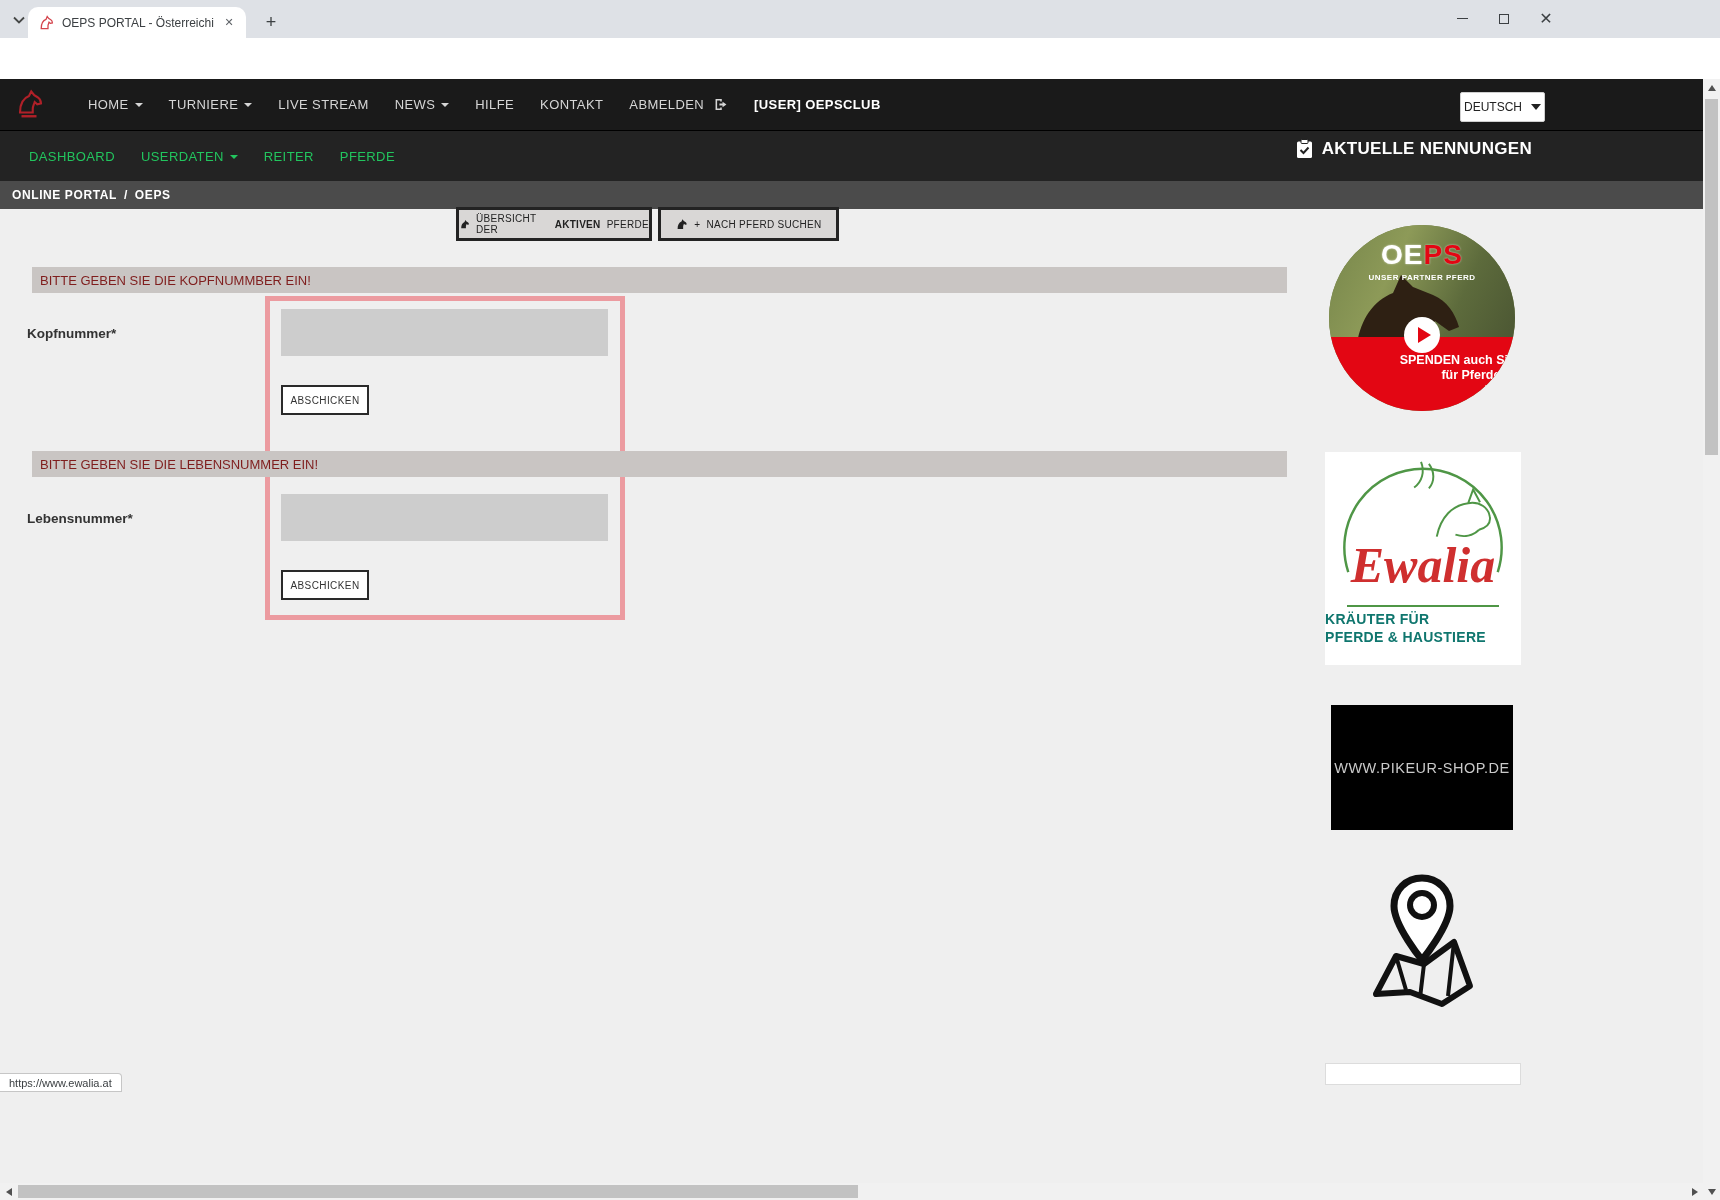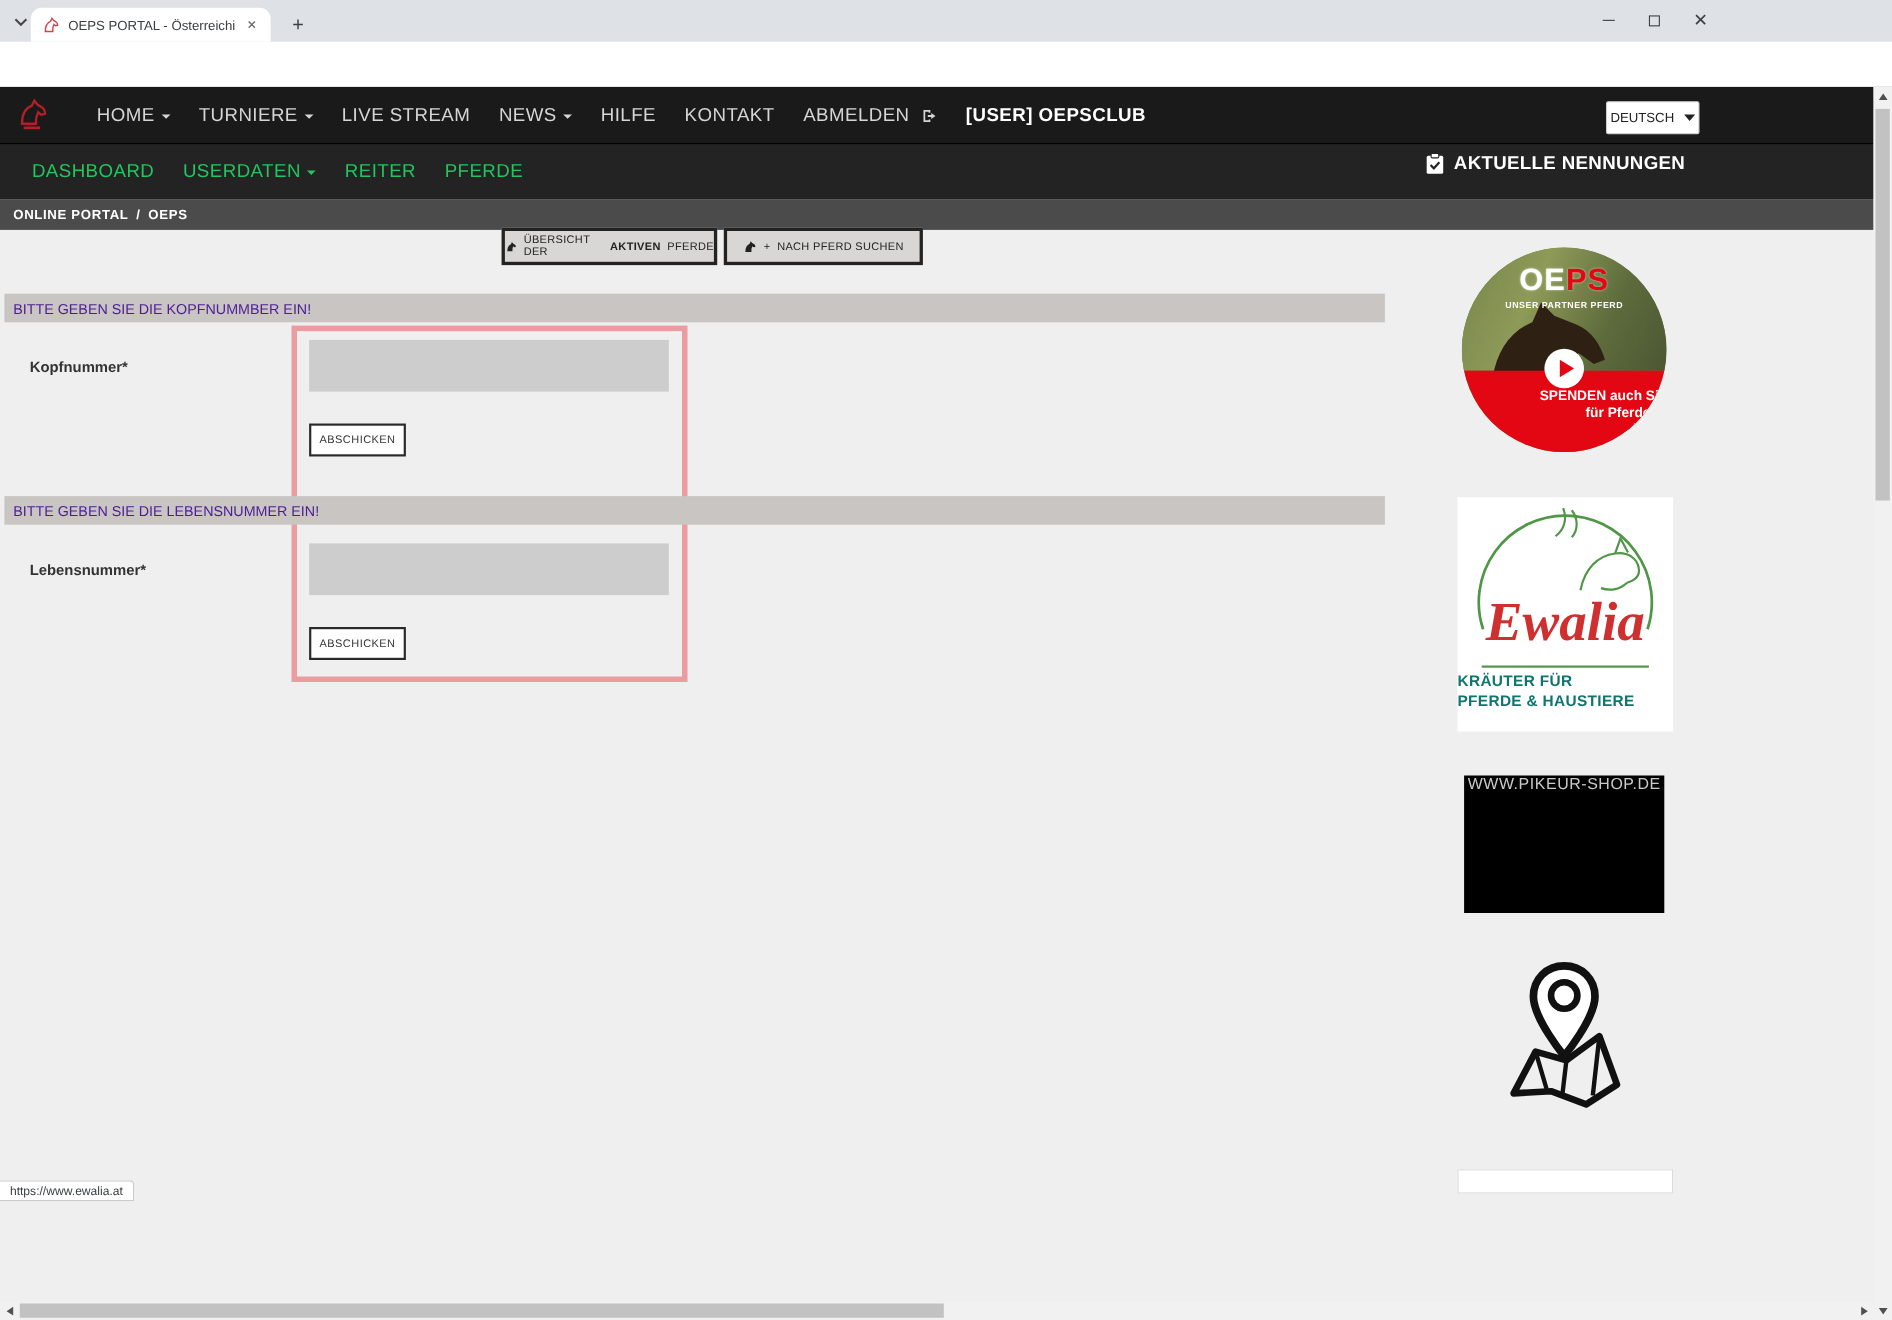--- a/index.html
+++ b/index.html
@@ -25,37 +25,37 @@
   .navbtn.disabled { color:#bdc1c6; }
   .omnibox { left:108px; top:43px; width:1347px; height:30px; background:#f1f3f4; border-radius:15px; display:flex; align-items:center; padding:0 34px 0 12px; }
   .urltext { font-size:13.5px; color:#202124; white-space:nowrap; overflow:hidden; margin-left:10px; }
   .starbtn { left:1423px; top:43px; width:28px; height:28px; display:flex; align-items:center; justify-content:center; font-size:17px; color:#5f6368; }
   .chromeiconbtn { top:43px; width:28px; height:28px; display:flex; align-items:center; justify-content:center; color:#454746; }
   .kebab { font-size:16px; letter-spacing:0; }
 
   
   .mainnav { left:0; top:79px; width:1720px; height:51px; background:#1a1a1a; display:flex; align-items:center; padding-left:14px; }
   .oeps-logo { width:30px; height:34px; margin-right:18px; }
-  .nav-item { color:#d6d6d6; font-size:17px; letter-spacing:.4px; margin-left:26px; white-space:nowrap; cursor:default; }
+  .nav-item { color:#d6d6d6; font-size:13px; letter-spacing:.4px; margin-left:26px; white-space:nowrap; cursor:default; }
   .nav-item.userlbl { color:#fff; font-weight:bold; }
   .caret { display:inline-block; width:0; height:0; border-left:4px solid transparent; border-right:4px solid transparent; border-top:4px solid currentColor; margin-left:6px; vertical-align:2px; }
   .lang-btn { left:1460px; top:92px; width:85px; height:30px; background:#fff; border:1px solid #cfcfcf; border-radius:2px; display:flex; align-items:center; justify-content:center; gap:9px; font-size:12px; color:#222; }
   .lang-caret { display:inline-block; width:0; height:0; border-left:5px solid transparent; border-right:5px solid transparent; border-top:6px solid #222; }
   .subnav { left:0; top:130px; width:1720px; height:51px; background:#232323; border-top:1px solid #000; display:flex; align-items:center; padding-left:29px; }
   .subnav .nav-item { margin-left:0; margin-right:26px; color:#22c55e; }
   .nennungen { right:188px; top:139px; display:flex; align-items:center; gap:9px; color:#fff; font-size:17px; font-weight:600; letter-spacing:.3px; }
   .breadcrumb { left:0; top:181px; width:1720px; height:28px; background:#4b4b4b; display:flex; align-items:center; gap:7px; padding-left:12px; color:#fff; font-size:12px; font-weight:bold; letter-spacing:.6px; }
 
   
   .actbtn { top:207px; height:34px; background:#d9d7d6; border:3px solid #232323; display:flex; align-items:center; justify-content:center; gap:6px; font-size:10px; color:#222; letter-spacing:.3px; z-index:3; }
   .actbtn b { font-weight:bold; }
   .horse-ic { width:13px; height:13px; }
 
   
-  .secbar { left:4px; width:1255px; height:26px; background:#c9c5c3; color:#4c1d95; font-size:13px; display:flex; align-items:center; padding-left:8px; z-index:2; }
+  .secbar { left:32px; width:1255px; height:26px; background:#c9c5c3; color:#7f1d1d; font-size:13px; display:flex; align-items:center; padding-left:8px; z-index:2; }
   .pinkbox { left:265px; top:296px; width:360px; height:324px; border:5px solid #ec9ba0; z-index:1; }
   .flabel { left:27px; font-size:13.5px; font-weight:bold; color:#333; z-index:2; }
   .field { left:281px; width:327px; height:47px; background:#cdcdcd; border:none; z-index:2; position:absolute; font-size:15px; color:#333; padding:0 8px; outline:none; }
   .submit { left:281px; width:88px; height:30px; background:#fff; border:2px solid #2a2a2a; font-size:10px; color:#333; letter-spacing:.4px; display:flex; align-items:center; justify-content:center; z-index:2; font-family:"Liberation Sans",sans-serif; }
 
   
   .oeps-ad { left:1329px; top:225px; width:186px; height:186px; border-radius:50%; overflow:hidden; background:#6e7b42; }
   .ad-photo { position:absolute; left:0; top:0; width:186px; height:112px; background:linear-gradient(115deg,#76854a 0%,#8d9a58 35%,#5d6b3c 70%,#4c5733 100%); }
   .ad-horse { position:absolute; left:8px; top:34px; width:150px; height:84px; }
   .ad-brand { position:absolute; left:0; top:14px; width:100%; text-align:center; font-size:28px; font-weight:800; letter-spacing:1px; color:#fff; text-shadow:0 0 2px rgba(255,255,255,.7); z-index:2; }
@@ -65,21 +65,21 @@
   .ad-red-text { position:absolute; left:0; top:128px; width:100%; text-align:right; color:#fff; font-size:12.5px; font-weight:bold; line-height:15px; z-index:2; }
   .playbtn { position:absolute; left:75px; top:92px; width:36px; height:36px; border-radius:50%; background:#fff; display:flex; align-items:center; justify-content:center; z-index:3; }
   .playtri { width:0; height:0; border-top:8px solid transparent; border-bottom:8px solid transparent; border-left:13px solid #e30613; margin-left:4px; }
 
   .ewalia { left:1325px; top:452px; width:196px; height:213px; background:#fff; }
   .ew-art { position:absolute; left:0; top:4px; width:196px; height:118px; }
   .ew-brand { position:absolute; left:0; top:78px; width:100%; text-align:center; font-family:"Liberation Serif",serif; font-style:italic; font-weight:bold; font-size:50px; color:#cf2f2f; line-height:70px; }
   .ew-line { position:absolute; left:22px; top:153px; width:152px; height:2px; background:#4f9646; }
   .ew-tag { position:absolute; left:0; width:100%; text-align:left; font-weight:bold; font-size:14px; color:#0f766e; letter-spacing:.3px; }
 
-  .pikeur { left:1331px; top:705px; width:182px; height:125px; background:#000; display:flex; justify-content:center; color:#c9c9c9; font-size:14.5px; letter-spacing:.5px; white-space:nowrap; }
+  .pikeur { left:1331px; top:705px; width:182px; height:125px; background:#000; display:flex; align-items:center; justify-content:center; color:#c9c9c9; font-size:14.5px; letter-spacing:.5px; white-space:nowrap; }
   .mapicon { left:1362px; top:872px; width:120px; height:140px; }
   .partialbox { left:1325px; top:1063px; width:196px; height:22px; background:#fff; border:1px solid #dcdcdc; }
 
   
   .statusbar { left:0; top:1073px; height:19px; background:#fff; border:1px solid #c6c6c6; border-left:none; border-radius:0 4px 0 0; display:flex; align-items:center; padding:0 9px; font-size:11px; color:#3c4043; z-index:7; }
   .vscroll { left:1703px; top:79px; width:17px; height:1121px; background:#f1f1f1; z-index:6; }
   .vthumb { position:absolute; left:2px; top:20px; width:13px; height:356px; background:#c2c2c2; }
   .hscroll { left:0; top:1183px; width:1703px; height:17px; background:#f1f1f1; z-index:6; }
   .hthumb { position:absolute; left:18px; top:2px; width:840px; height:13px; background:#c2c2c2; }
   .tri-up { width:0; height:0; border-left:4px solid transparent; border-right:4px solid transparent; border-bottom:6px solid #505050; }

